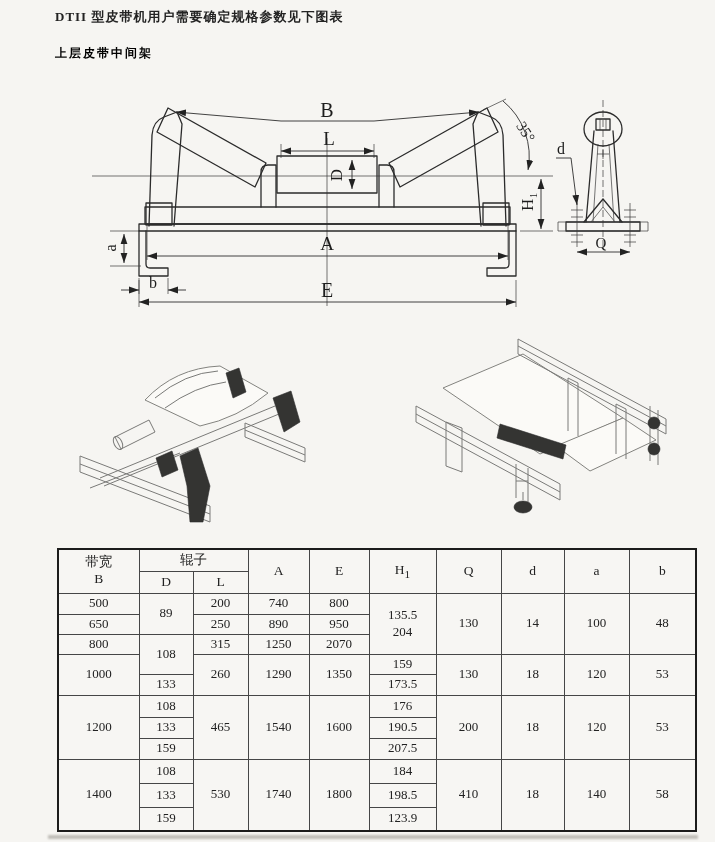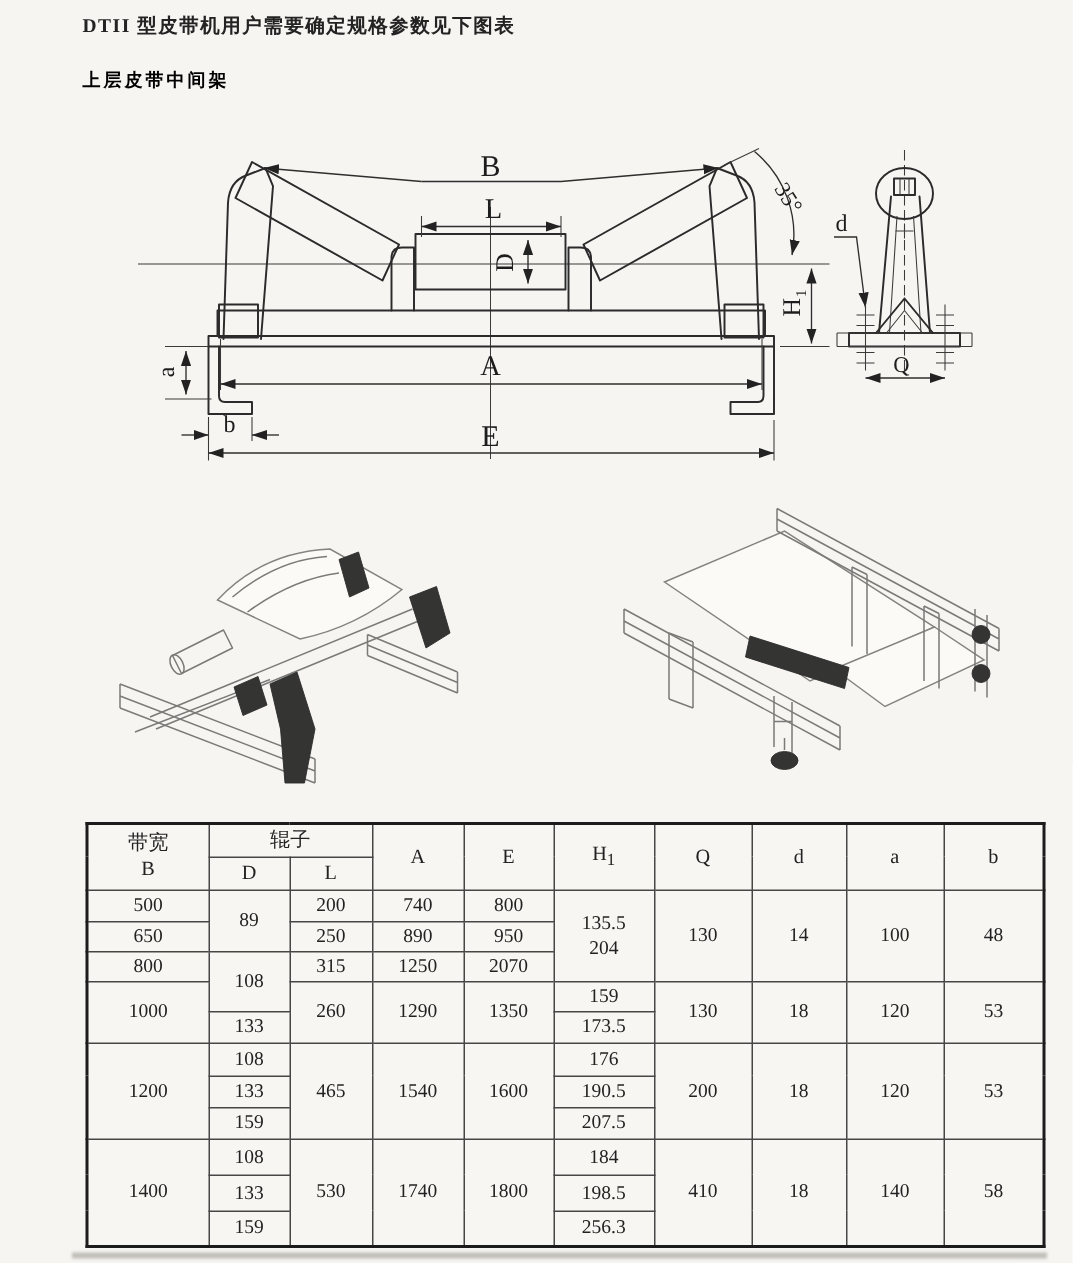--- a/index.html
+++ b/index.html
@@ -317,19 +317,19 @@
       <td rowspan="3">18</td>
       <td rowspan="3">140</td>
       <td rowspan="3">58</td>
     </tr>
     <tr style="height:24px">
       <td>133</td>
       <td>198.5</td>
     </tr>
     <tr style="height:24px">
       <td>159</td>
-      <td>256.3</td>
+      <td>123.9</td>
     </tr>
   </tbody>
     </table>
 
   <div class="table-shadow"></div>
 </div>
 
 </body></html>

